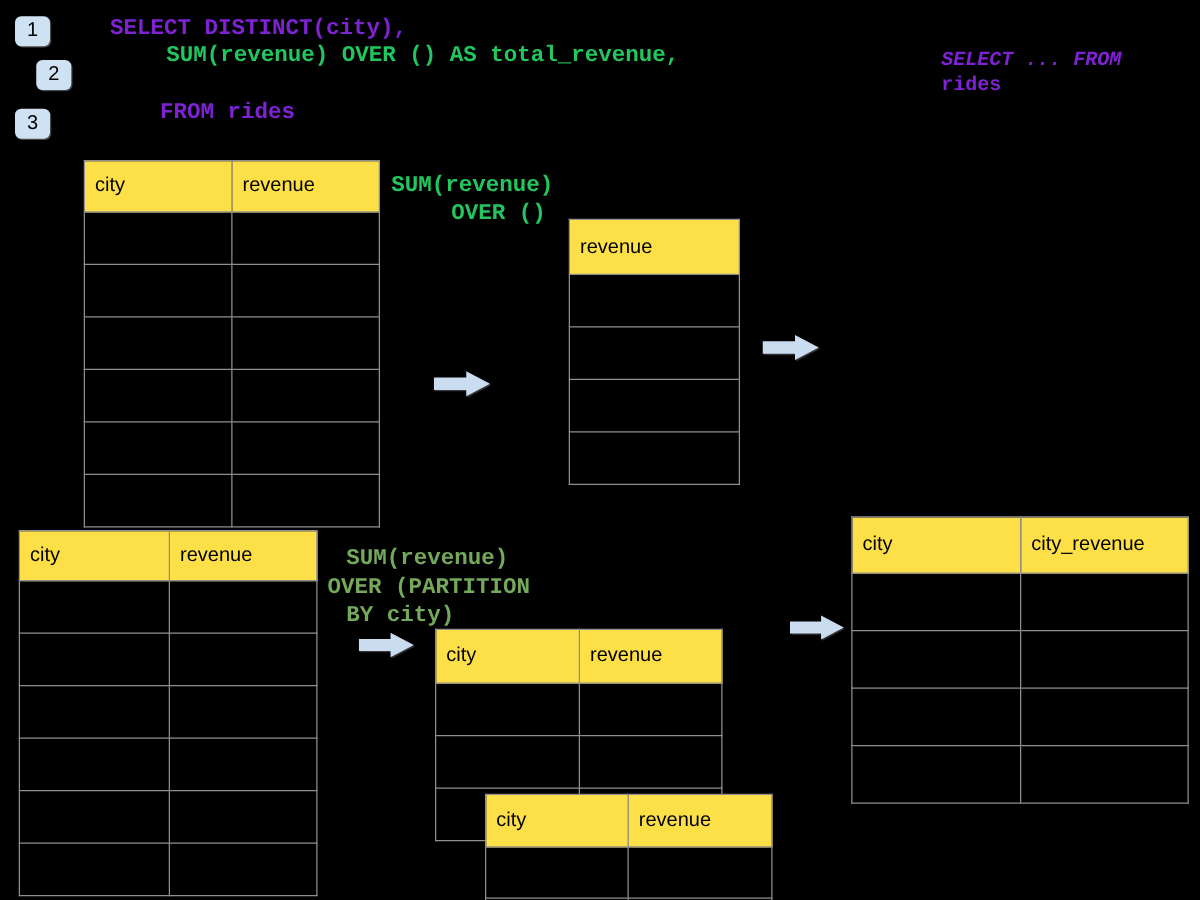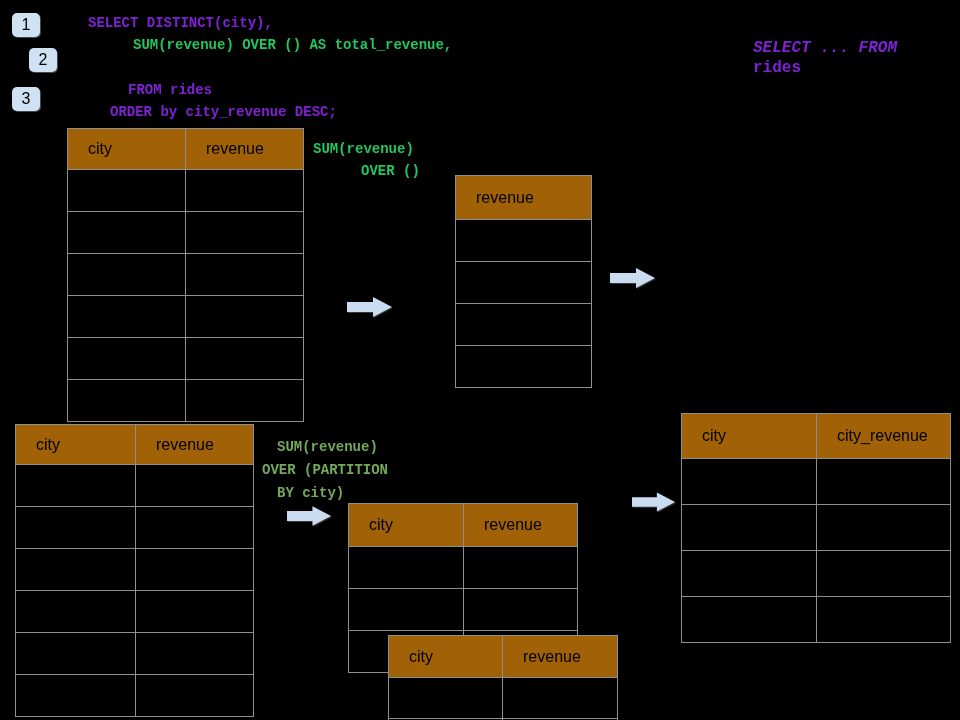--- a/index.html
+++ b/index.html
@@ -6,21 +6,21 @@
   #stage {
     position: relative; width: 960px; height: 720px;
     background: #000000; overflow: hidden;
     font-family: "Liberation Sans", sans-serif;
   }
 
   
   .code {
     position: absolute; white-space: pre;
     font-family: "Liberation Mono", "DejaVu Sans Mono", monospace;
-    font-weight: bold; font-size: 14px; line-height: 20px;
+    font-weight: bold; font-size: 18px; line-height: 20px;
   }
   .code.purple { color: #7E22D4; }
   .code.red    { color: #22c55e; }
   .code.green  { color: #74A85A; }
   .code.small  { font-size: 16px; line-height: 20px; }
 
   
   .badge {
     position: absolute; width: 28px; height: 24px;
     background: #CFE2F3; border-radius: 5px;
@@ -30,24 +30,24 @@
   }
 
   
   table.tbl {
     position: absolute; border-collapse: collapse; table-layout: fixed;
   }
   table.tbl th, table.tbl td {
     border: 1px solid #8F8F8F; padding: 0; margin: 0;
   }
   table.tbl th {
-    background: #a16207; color: #000000;
+    background: #fde047; color: #000000;
     font-family: "Liberation Sans", sans-serif;
     font-size: 16px; font-weight: normal; text-align: left;
-    padding-left: 20px; vertical-align: middle;
+    padding-left: 8px; vertical-align: middle;
   }
   table.tbl td { background: transparent; }
 
   .tbl-a th { height: 40px; }  .tbl-a td { height: 41px; }
   .tbl-b th { height: 43px; }  .tbl-b td { height: 41px; }
   .tbl-c th { height: 39px; }  .tbl-c td { height: 41px; }
   .tbl-d th { height: 42px; }  .tbl-d td { height: 41px; }
   .tbl-e th { height: 41px; }  .tbl-e td { height: 40px; background: #000000; }
   .tbl-f th { height: 44px; }  .tbl-f td { height: 45px; }
   .tbl-e { z-index: 3; }
@@ -67,21 +67,20 @@
   <div class="badge" style="left:29px; top:48px;">
     <span>2</span>
   </div>
   <div class="badge" style="left:12px; top:87px;">
     <span>3</span>
   </div>
 
   <div class="code purple" style="left:88px;  top:13px;">SELECT DISTINCT(city),</div>
   <div class="code red" style="left:133px; top:35px;">SUM(revenue) OVER () AS total_revenue,</div>
   <div class="code purple" style="left:128px; top:80px;">FROM rides</div>
-  <div class="code purple" style="left:110px; top:102px;">ORDER by city_revenue DESC;</div>
 
   <div class="code purple small" style="left:753px; top:38px;font-style:italic;">SELECT ... FROM</div>
   <div class="code purple small" style="left:753px; top:58px;">rides</div>
 
   <div class="code red" style="left:313px; top:139px;">SUM(revenue)</div>
   <div class="code red" style="left:313px; top:161px;margin-left:48px;">OVER ()</div>
 
   <div class="code green" style="left:277px; top:437px;">SUM(revenue)</div>
   <div class="code green" style="left:262px; top:460px;">OVER (PARTITION</div>
   <div class="code green" style="left:277px; top:483px;">BY city)</div>

